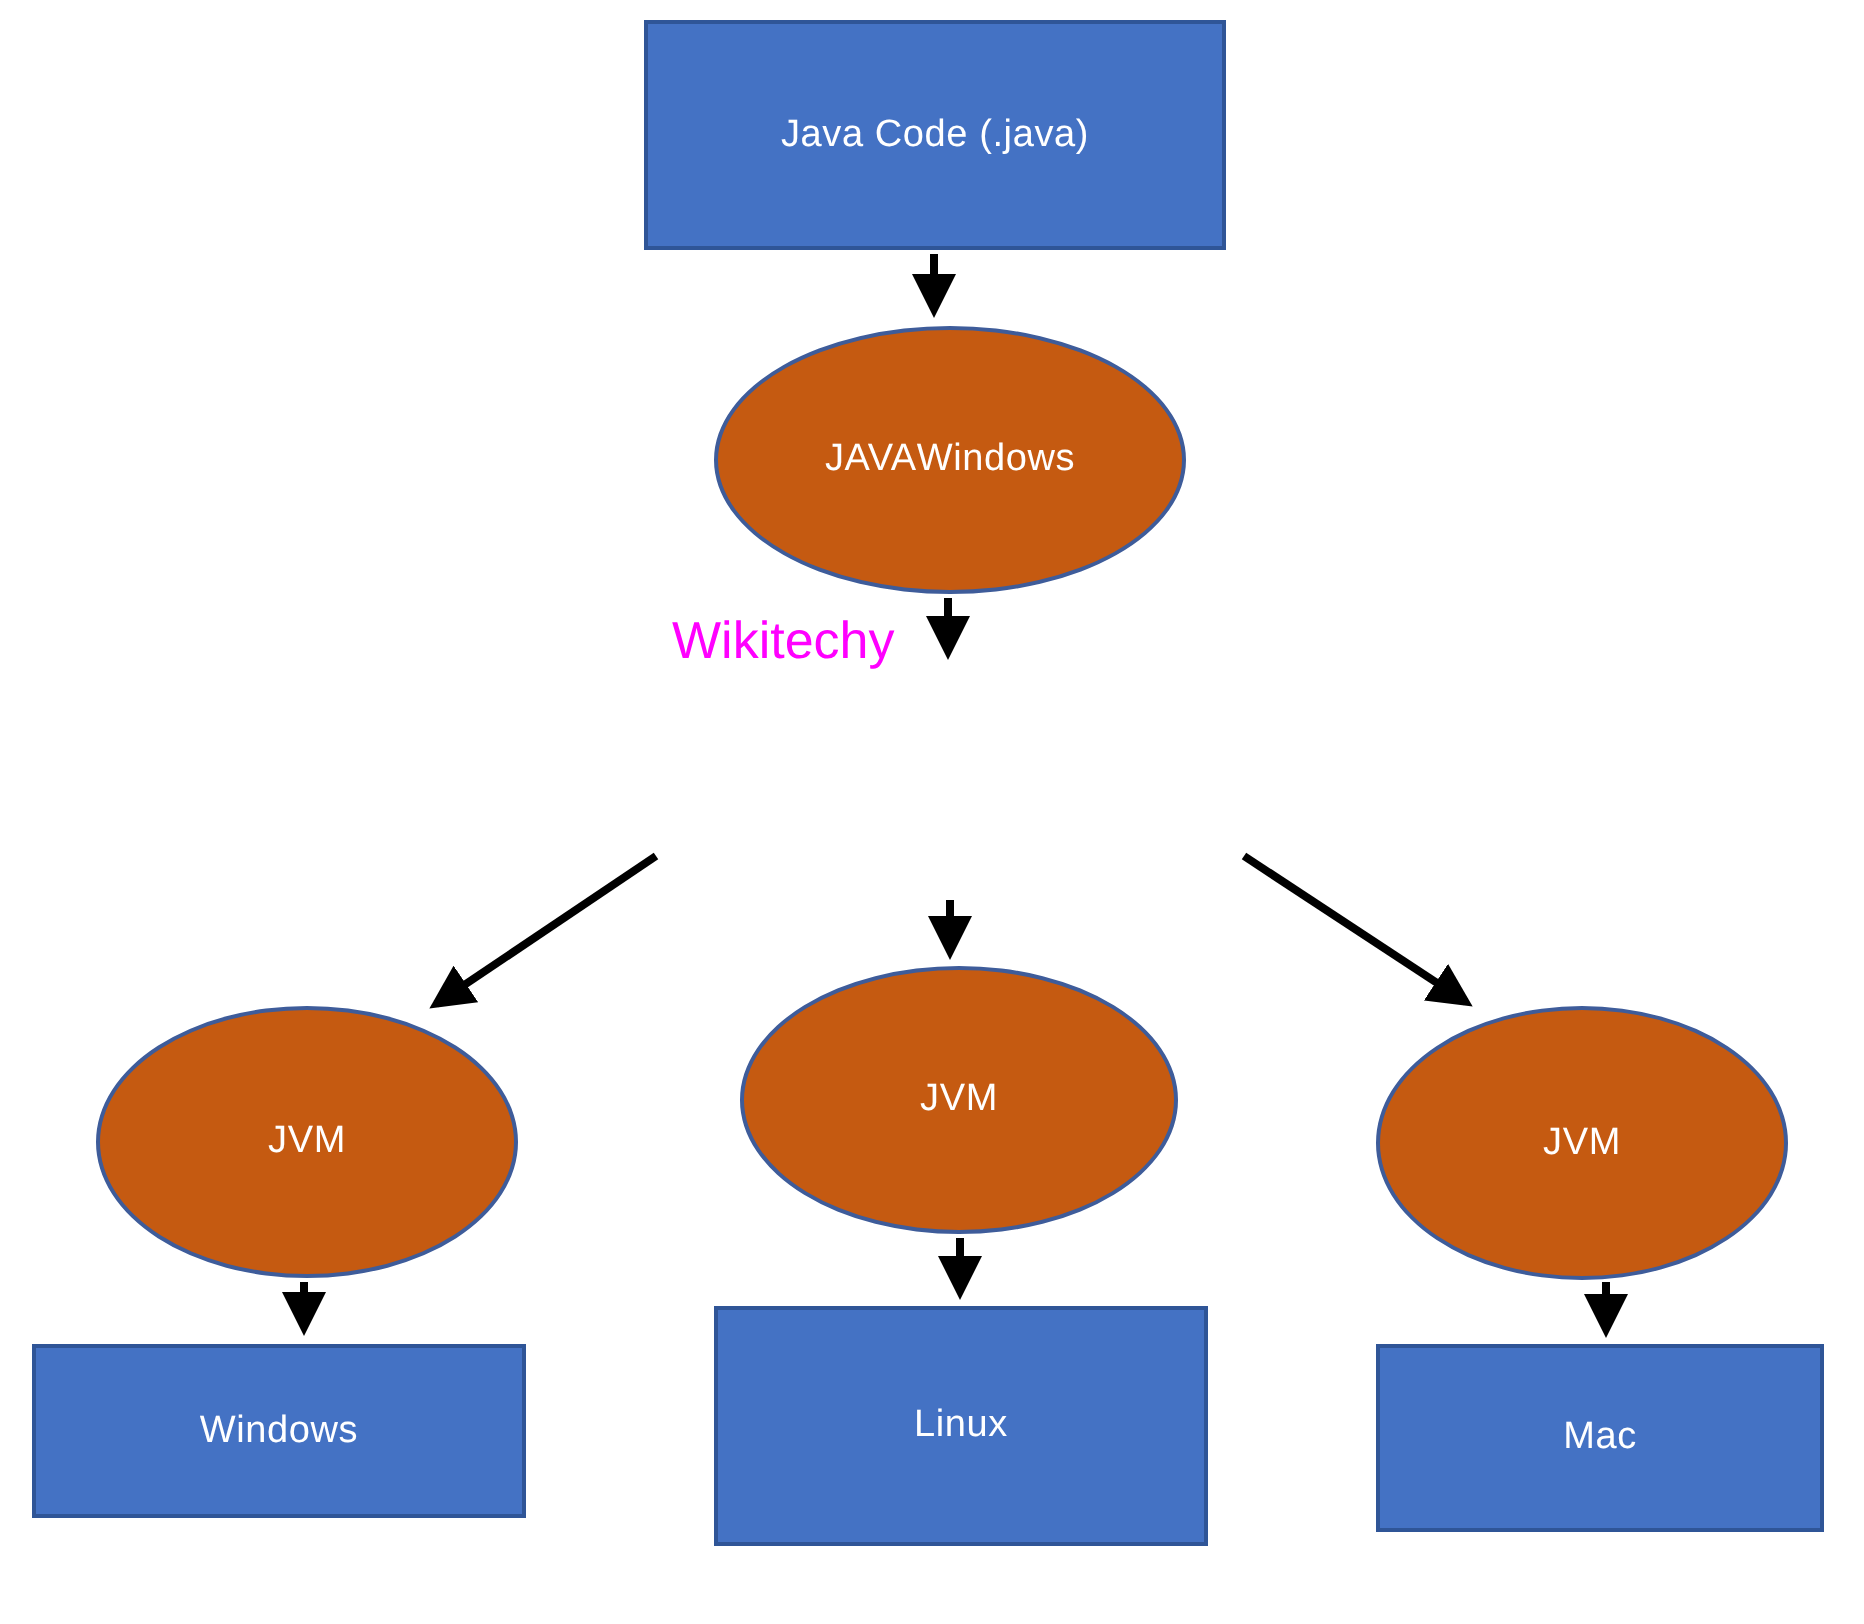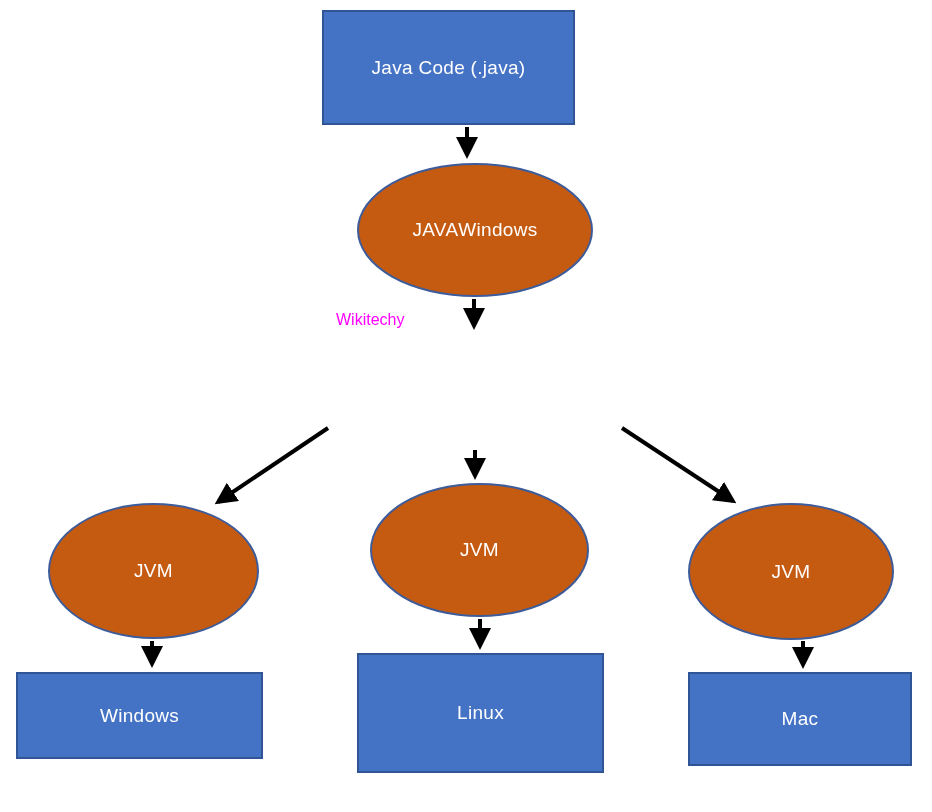--- a/index.html
+++ b/index.html
@@ -45,26 +45,26 @@
     border: 2px solid var(--ellipse-border, #3E5C9A);
     border-radius: 50%;
     box-sizing: border-box;
     line-height: 28px;
   }
   .watermark {
     position: absolute;
     left: 336px;
     top: 308px;
     color: var(--watermark, #FF00FF);
-    font-size: 16px;
+    font-size: 26px;
     line-height: 24px;
     white-space: nowrap;
   }
   
-  #node-java-code  { left: 322px; top: 10px;  width: 253px; height: 115px; }
+  #node-java-code  { left: 322px; top: 10px;  width: 291px; height: 115px; }
   #node-compiler   { left: 357px; top: 163px; width: 236px; height: 134px; }
   #node-byte-code  { left: 330px; top: 333px; width: 290px; height: 115px; }
   #node-jvm-left   { left: 48px;  top: 503px; width: 211px; height: 136px; }
   #node-jvm-middle { left: 370px; top: 483px; width: 219px; height: 134px; }
   #node-jvm-right  { left: 688px; top: 503px; width: 206px; height: 137px; }
   #node-windows    { left: 16px;  top: 672px; width: 247px; height: 87px; }
   #node-linux      { left: 357px; top: 653px; width: 247px; height: 120px; }
   #node-mac        { left: 688px; top: 672px; width: 224px; height: 94px; }
 </style>
 </head>

